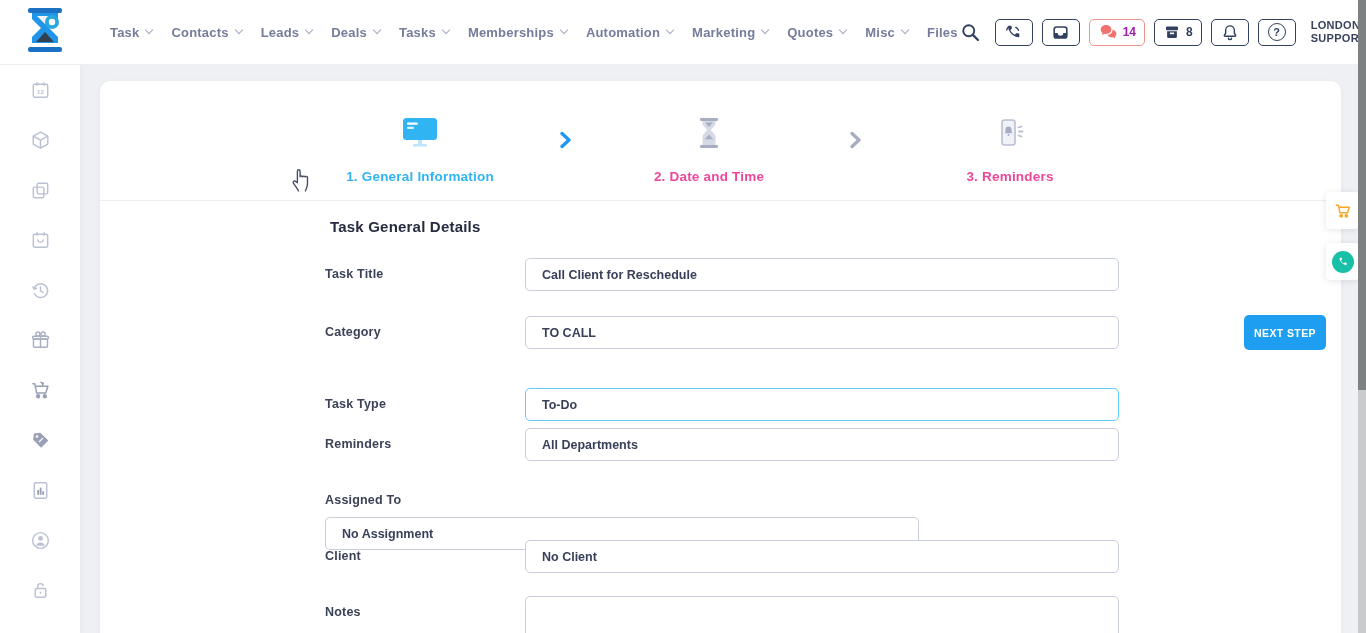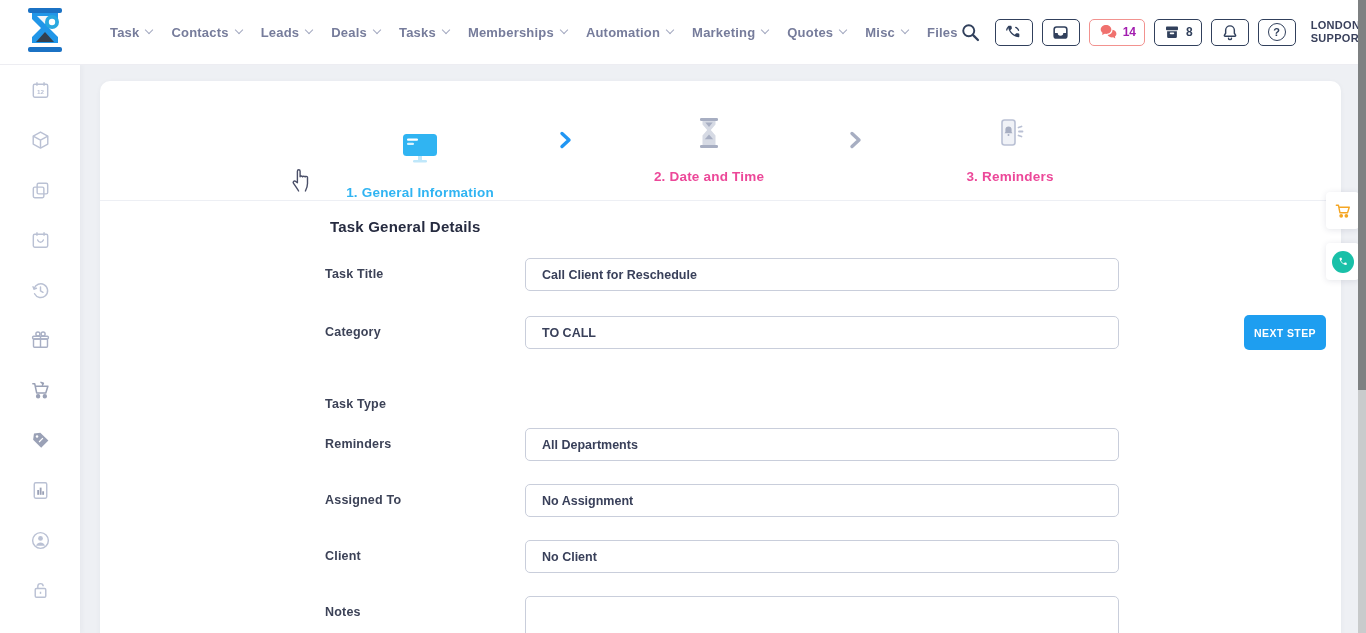--- a/index.html
+++ b/index.html
@@ -298,21 +298,21 @@
       <svg width="23" height="23" viewBox="0 0 24 24" fill="none" stroke="#bac1d4" stroke-width="1.5">
         <rect x="6.5" y="10" width="11" height="9" rx="1.3"></rect>
         <path d="M9.2 10V7.6a2.8 2.8 0 0 1 5.6 0"></path>
         <line x1="12" y1="13.3" x2="12" y2="15.5"></line>
       </svg>
     </div>
   </div>
 
   <div class="card">
 
-    <div class="step active" style="left:210px; top:52px;">
+    <div class="step active" style="left:210px; top:36px;">
       <div class="s-icon">
         <svg width="38" height="32" viewBox="0 0 38 32">
           <rect x="2" y="1" width="34" height="22" rx="3.5" fill="#30b4f2"></rect>
           <rect x="6" y="5.5" width="11" height="2.3" rx="1.1" fill="#fff"></rect>
           <rect x="6" y="9.7" width="7" height="2.3" rx="1.1" fill="#d9f2fd"></rect>
           <rect x="17" y="23" width="4" height="4" fill="#bfe7fa"></rect>
           <rect x="12" y="27" width="14" height="2.6" rx="1.3" fill="#bfe7fa"></rect>
         </svg>
       </div>
       <div class="s-label">1. General Information</div>
@@ -360,26 +360,27 @@
     <div class="form-row" style="top:177px;">
       <div class="f-label">Task Title</div>
       <input class="f-input" type="text" value="Call Client for Reschedule" style="">
     </div>
     <div class="form-row" style="top:235px;">
       <div class="f-label">Category</div>
       <input class="f-input" type="text" value="TO CALL" style="">
     </div>
     <div class="form-row" style="top:282px;margin-top:25px;">
       <div class="f-label">Task Type</div>
+      <input class="f-input focused" type="text" value="To-Do" style="">
     </div>
     <div class="form-row" style="top:347px;">
       <div class="f-label">Reminders</div>
       <input class="f-input" type="text" value="All Departments" style="">
     </div>
-    <div class="form-row" style="top:403px;">
+    <div class="form-row" style="top:403px;flex-direction:column;">
       <div class="f-label">Assigned To</div>
       <input class="f-input" type="text" value="No Assignment" style="">
     </div>
     <div class="form-row" style="top:459px;">
       <div class="f-label">Client</div>
       <input class="f-input" type="text" value="No Client" style="">
     </div>
     <div class="form-row" style="top:515px;">
       <div class="f-label">Notes</div>
       <textarea class="f-textarea" style=""></textarea>

